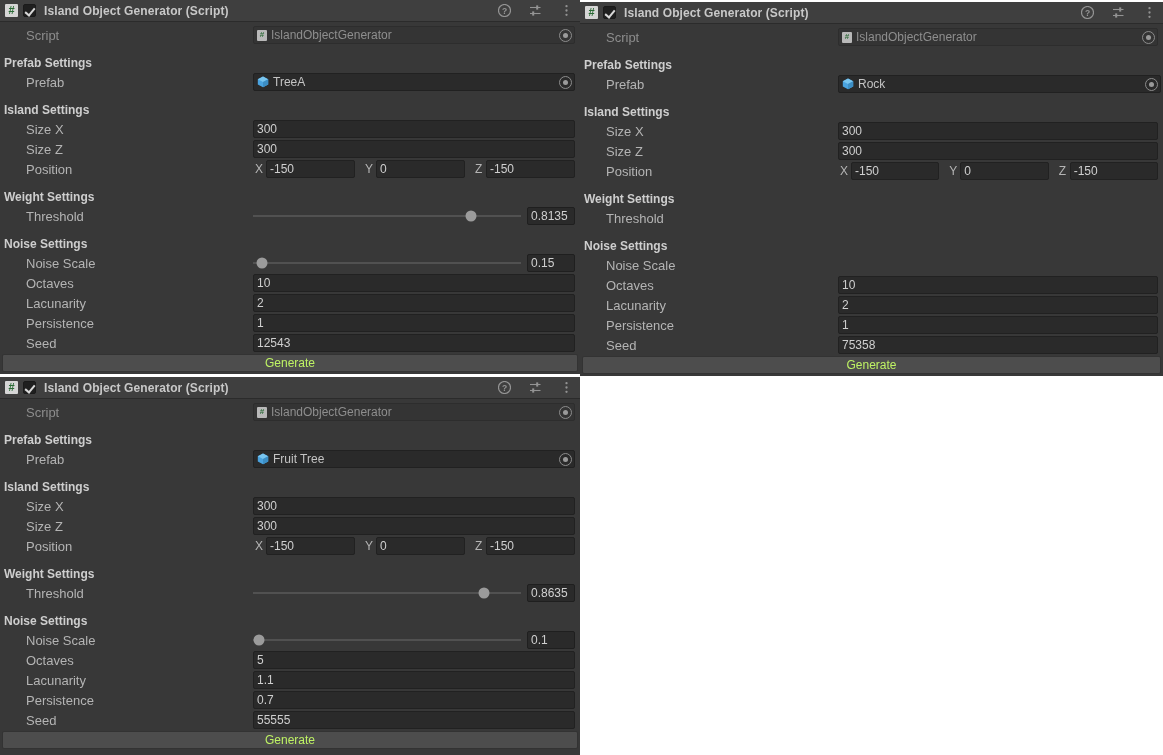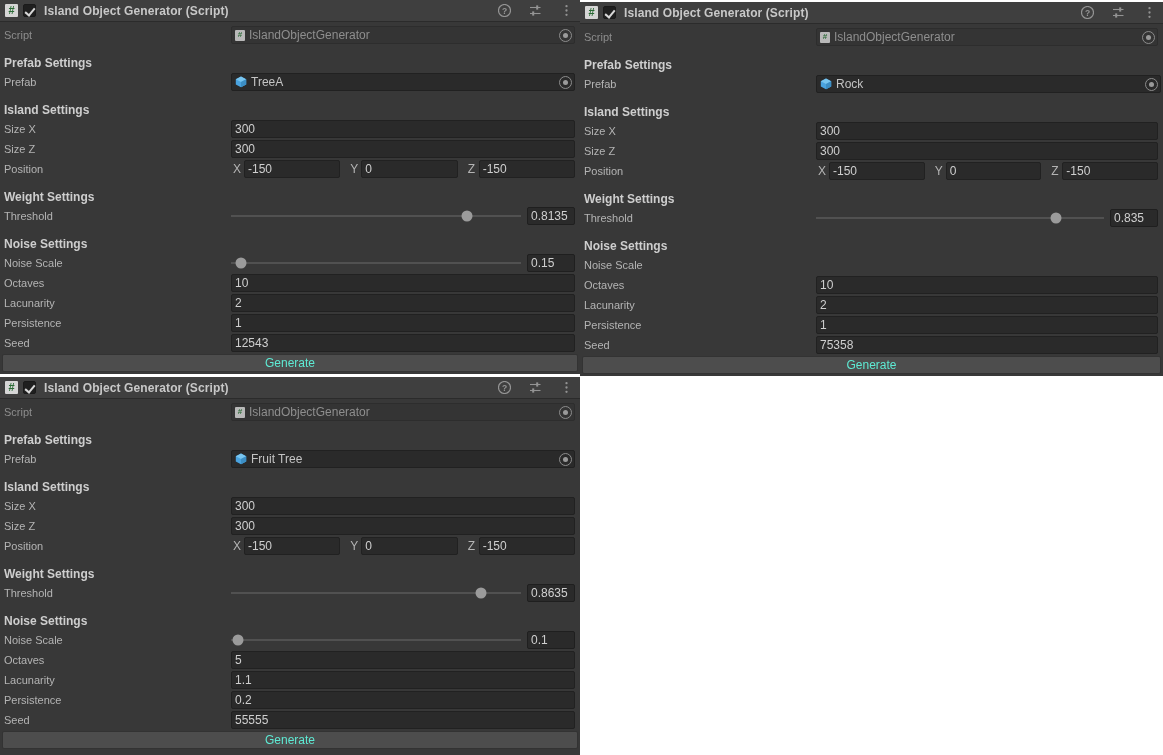--- a/index.html
+++ b/index.html
@@ -76,24 +76,25 @@
   .body{padding:0;}
   .row{
     display:flex;
     align-items:center;
     height:20px;
     padding-left:4px;
     box-sizing:border-box;
   }
   .lbl{
     color:#b4b4b4;
-    font-size:11px;
+    font-size:13px;
     white-space:nowrap;
     overflow:hidden;
     flex:0 0 auto;
+    margin-left:22px;
   }
   .lbl.dim{color:#8d8d8d;}
   .hdr-label{
     color:#cecece;
     font-weight:bold;
     font-size:12px;
   }
   .sec{
     height:21px;
     display:flex;align-items:flex-end;
@@ -203,21 +204,21 @@
 
   
   .gen-wrap{padding:1px 2px 2px 2px;}
   .generate{
     box-sizing:border-box;
     height:18px;
     width:100%;
     background:#4d4d4d;
     border:1px solid #333333;
     border-radius:2px;
-    color:#5eead4;
+    color:#bef264;
     font-size:12px;
     display:flex;align-items:center;justify-content:center;
     line-height:1;
   }
 
   .spacer6{height:6px;}
 </style>
 </head>
 <body>
 
@@ -499,29 +500,20 @@
         </div>
       </div>
 
       <div class="spacer6"></div>
 
       <div class="sec">
         <span class="hdr-label">Weight Settings</span>
       </div>
       <div class="row">
         <div class="lbl" style="width:232px">Threshold</div>
-        <div class="field-wrap" style="padding-right:5px">
-          <div class="slider-row">
-            <div class="slider">
-              <div class="track"></div>
-              <div class="thumb" style="left: 83.5%;"></div>
-            </div>
-            <div class="slider-val">0.835</div>
-          </div>
-        </div>
       </div>
 
       <div class="spacer6"></div>
 
       <div class="sec">
         <span class="hdr-label">Noise Settings</span>
       </div>
       <div class="row">
         <div class="lbl" style="width:232px">Noise Scale</div>
       </div>
@@ -704,21 +696,21 @@
       </div>
       <div class="row">
         <div class="lbl" style="width:227px">Lacunarity</div>
         <div class="field-wrap" style="padding-right:5px">
           <div class="inp">1.1</div>
         </div>
       </div>
       <div class="row">
         <div class="lbl" style="width:227px">Persistence</div>
         <div class="field-wrap" style="padding-right:5px">
-          <div class="inp">0.2</div>
+          <div class="inp">0.7</div>
         </div>
       </div>
       <div class="row">
         <div class="lbl" style="width:227px">Seed</div>
         <div class="field-wrap" style="padding-right:5px">
           <div class="inp">55555</div>
         </div>
       </div>
 
       <div class="gen-wrap">

